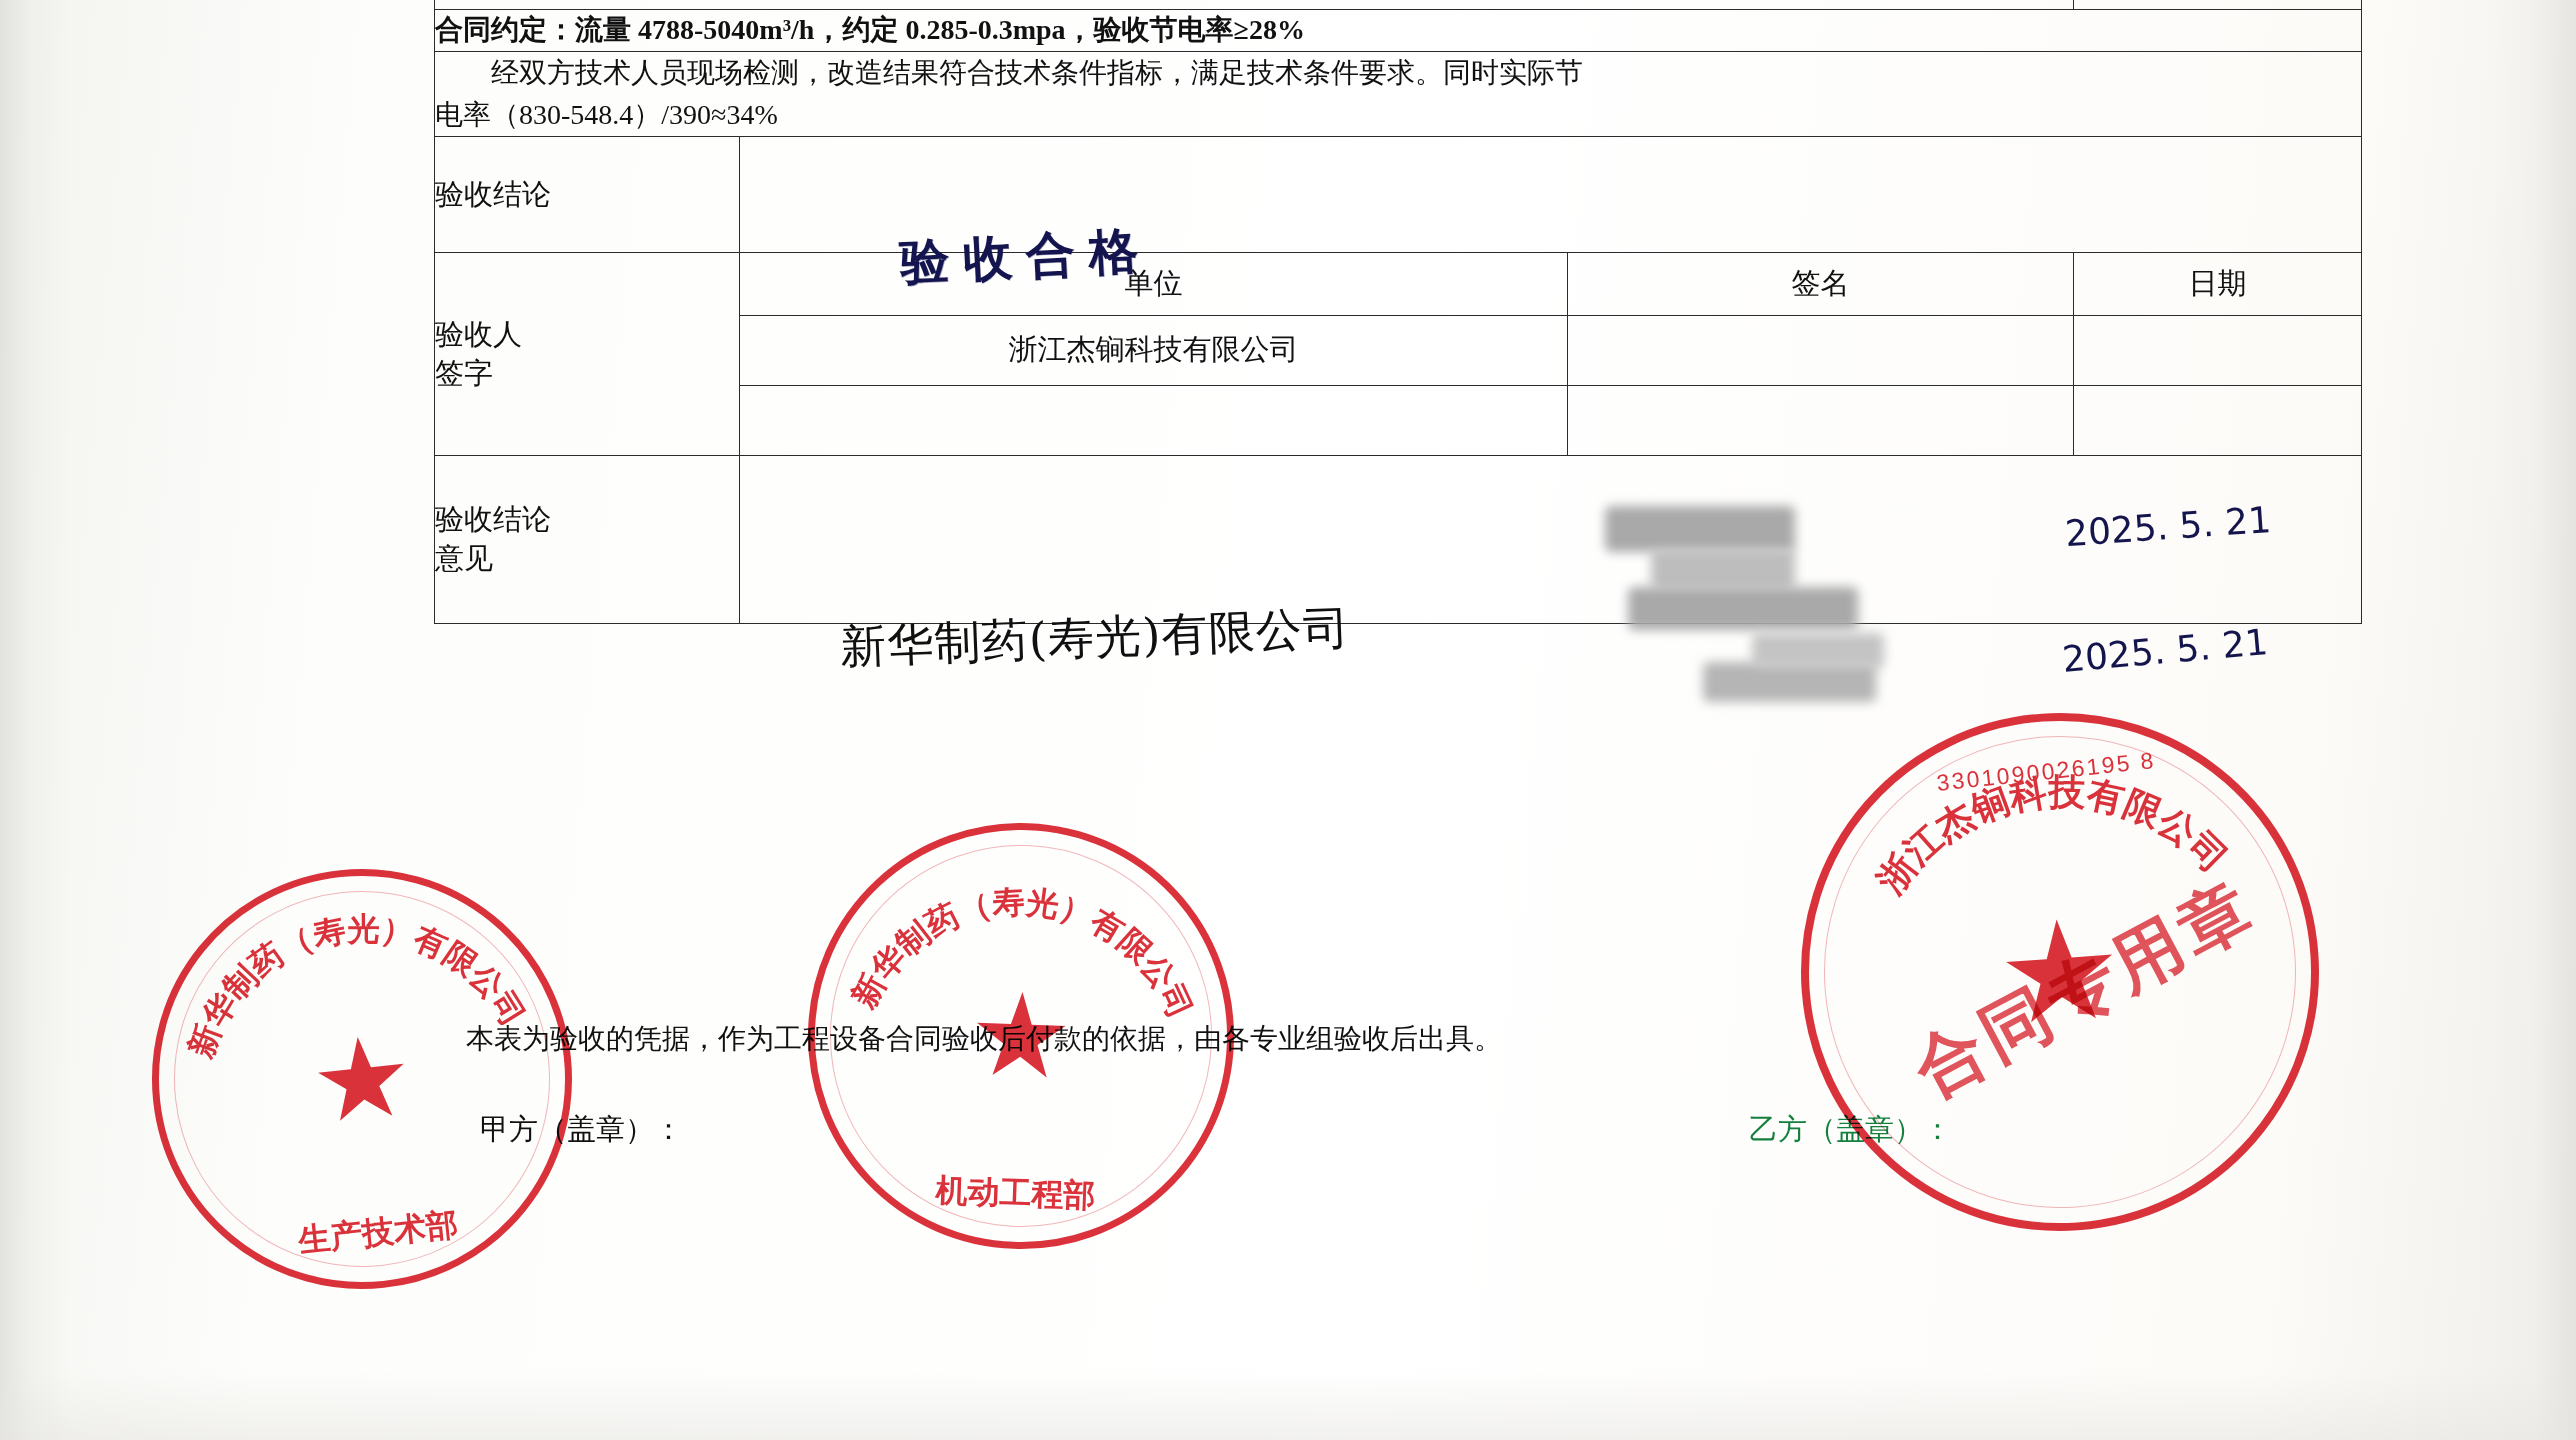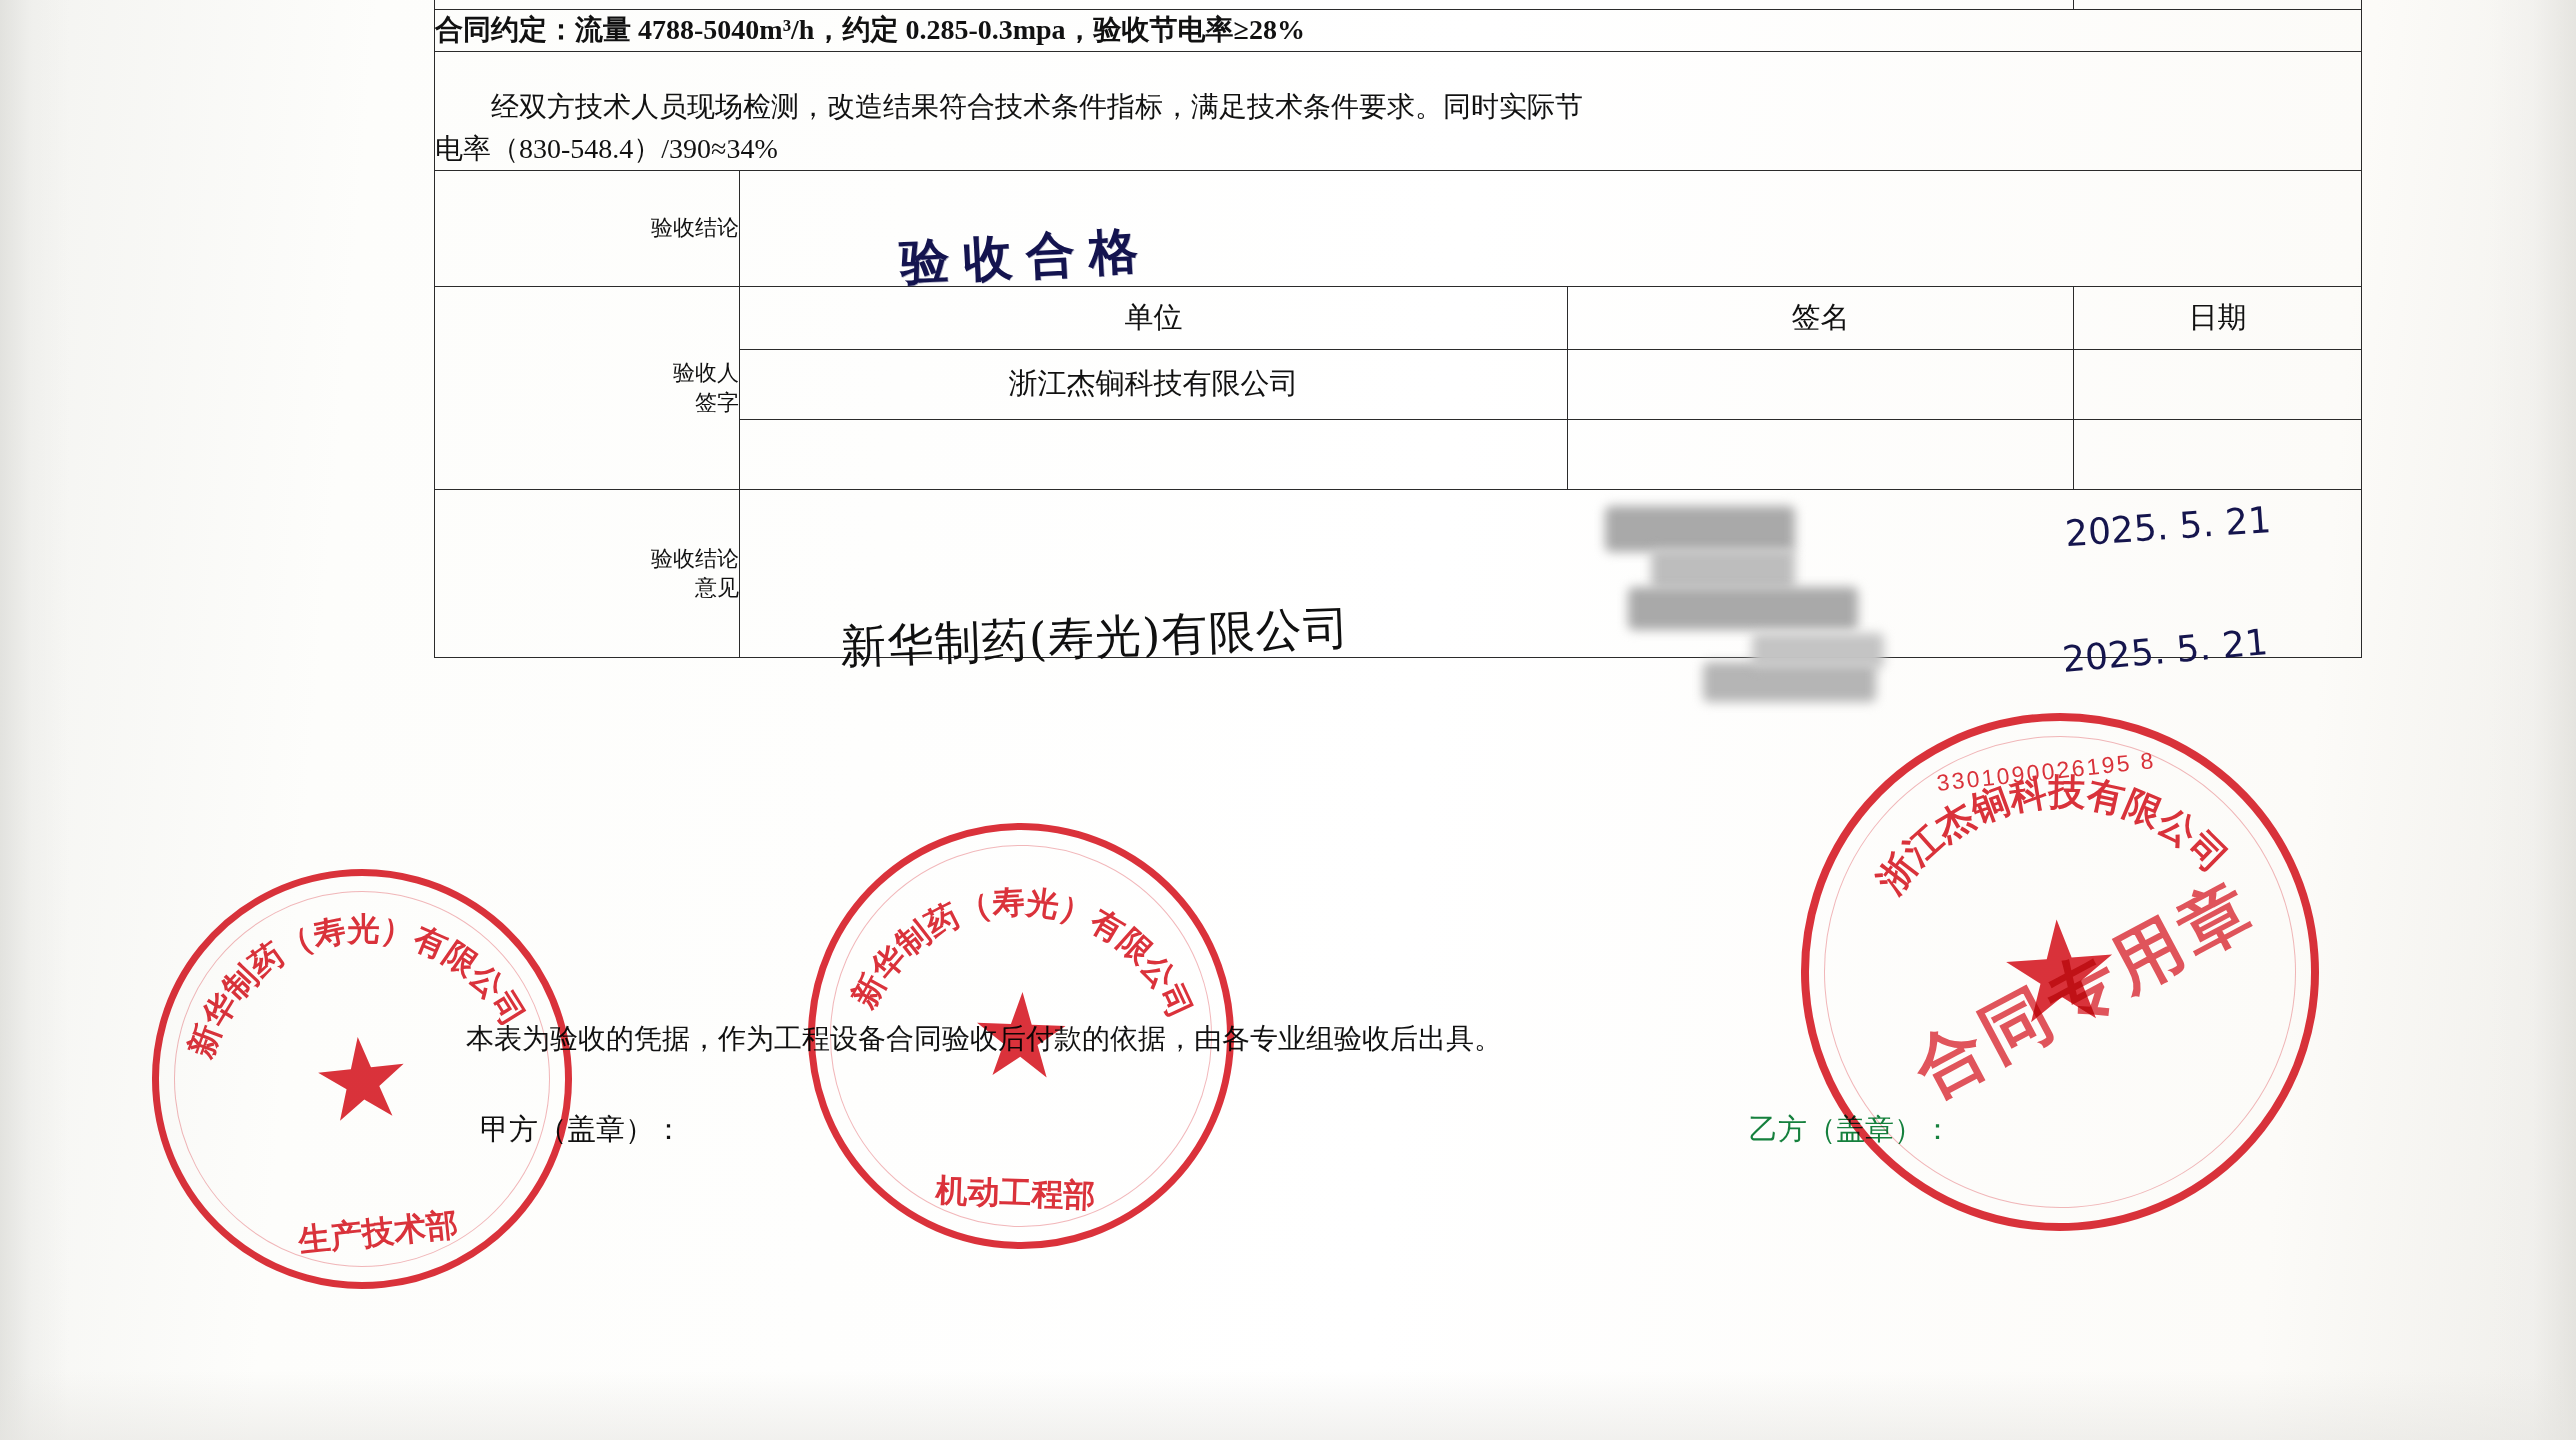--- a/index.html
+++ b/index.html
@@ -65,25 +65,24 @@
     font-weight: bold;
     line-height: 1.45;
     margin-top: 28px;
   }
   .row-detect td {
     font-size: 28px;
     line-height: 1.5;
   }
   .row-detect .indent {
     text-indent: 2em;
-    margin-top: 34px;
   }
   .label-cell {
-    font-size: 22px;
-    text-align: right;
+    font-size: 29px;
+    text-align: left;
     line-height: 1.35;
   }
   .hdr-cell {
     font-size: 29px;
     text-align: center;
     height: 62px;
   }
   .company-cell {
     font-size: 29px;
     text-align: center;

